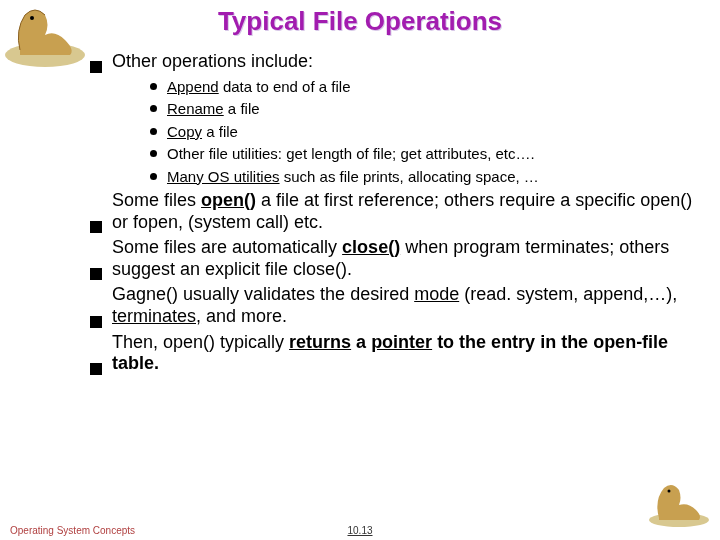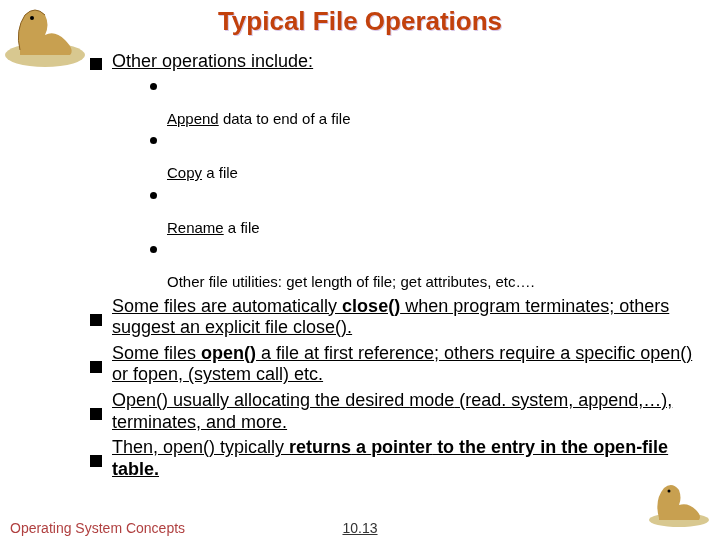--- a/index.html
+++ b/index.html
@@ -22,34 +22,33 @@
     position: absolute;
     bottom: 12px;
     right: 6px;
     width: 70px;
     height: 50px;
   }
   .title {
     text-align: center;
     font-size: 26px;
     font-weight: bold;
-    color: #c2410c;
+    color: #a21caf;
     padding-top: 6px;
     text-shadow: 1px 1px 0 #d8c8e8;
   }
   .content {
     padding: 10px 20px 0 30px;
   }
   .lvl1 {
     display: flex;
-    align-items: center;
+    align-items: flex-end;
     margin: 4px 0 4px 60px;
     font-size: 18px;
     color: #000;
-    text-decoration: underline;
   }
   .lvl1 .sq {
     width: 12px;
     height: 12px;
     background: #000;
     flex-shrink: 0;
     margin-top: 5px;
     margin-right: 10px;
   }
   .lvl1 .txt { line-height: 1.2; }
@@ -62,32 +61,32 @@
   }
   .lvl2 .dot {
     width: 7px;
     height: 7px;
     background: #000;
     border-radius: 50%;
     flex-shrink: 0;
     margin-top: 6px;
     margin-right: 10px;
   }
-  .lvl2 .txt { line-height: 1.3; margin-top: 32px; }
+  .lvl2 .txt { line-height: 1.3; }
   .u { text-decoration: underline; }
   .b { font-weight: bold; }
   .footer {
     position: absolute;
     bottom: 4px;
     left: 0;
     width: 720px;
     display: flex;
     justify-content: space-between;
     align-items: flex-end;
-    font-size: 14px;
+    font-size: 10px;
     padding: 0 10px;
   }
   .footer-left { color: #b04040; }
   .footer-center { color: #333; position: absolute; left: 50%; transform: translateX(-50%); text-decoration: underline; }
   .footer-right { color: #b04040; padding-right: 70px; }
 </style>
 </head>
 <body>
 
 <svg class="dino-top" viewBox="0 0 95 70">
@@ -112,48 +111,52 @@
     <div class="txt">Other operations include:</div>
   </div>
 
   <div class="lvl2">
     <div class="dot"></div>
     <div class="txt"><span class="u">Append</span><span> data to end of a file</span></div>
   </div>
 
   <div class="lvl2">
     <div class="dot"></div>
-    <div class="txt"><span class="u">Copy</span><span> a file</span></div>
+    <div class="txt"><span class="u">Rename</span><span> a file</span></div>
   </div>
 
   <div class="lvl2">
     <div class="dot"></div>
-    <div class="txt"><span class="u">Rename</span><span> a file</span></div>
+    <div class="txt"><span class="u">Copy</span><span> a file</span></div>
   </div>
 
   <div class="lvl2">
     <div class="dot"></div>
     <div class="txt">Other file utilities:  get length of file;  get attributes, etc….</div>
   </div>
 
-
-  <div class="lvl1">
-    <div class="sq"></div>
-    <div class="txt"><span>Some files are automatically </span><span class="b u">close()</span><span> when program terminates;  others suggest an explicit file close().</span></div>
+  <div class="lvl2">
+    <div class="dot"></div>
+    <div class="txt"><span class="u">Many OS utilities</span><span> such as file prints, allocating space, …</span></div>
   </div>
 
   <div class="lvl1">
     <div class="sq"></div>
     <div class="txt"><span> Some files </span><span class="b u">open()</span><span> a file at first reference;  others require a specific open() or fopen, (system call) etc.</span></div>
   </div>
 
+  <div class="lvl1">
+    <div class="sq"></div>
+    <div class="txt"><span>Some files are automatically </span><span class="b u">close()</span><span> when program terminates;  others suggest an explicit file close().</span></div>
+  </div>
+
 
   <div class="lvl1">
     <div class="sq"></div>
-    <div class="txt"><span>Open() usually allocating the desired </span><span class="u">mode</span><span> (read. system, append,…), </span><span class="u">terminates,</span><span> and more.</span></div>
+    <div class="txt"><span>Gagne() usually validates the desired </span><span class="u">mode</span><span> (read. system, append,…), </span><span class="u">terminates,</span><span> and more.</span></div>
   </div>
 
   <div class="lvl1">
     <div class="sq"></div>
     <div class="txt"><span>Then, open() typically </span><span class="b u">returns</span><span class="b"> a </span><span class="b u">pointer</span><span class="b"> to the entry in the open-file table.</span></div>
   </div>
 
 </div>
 
 <div class="footer">

